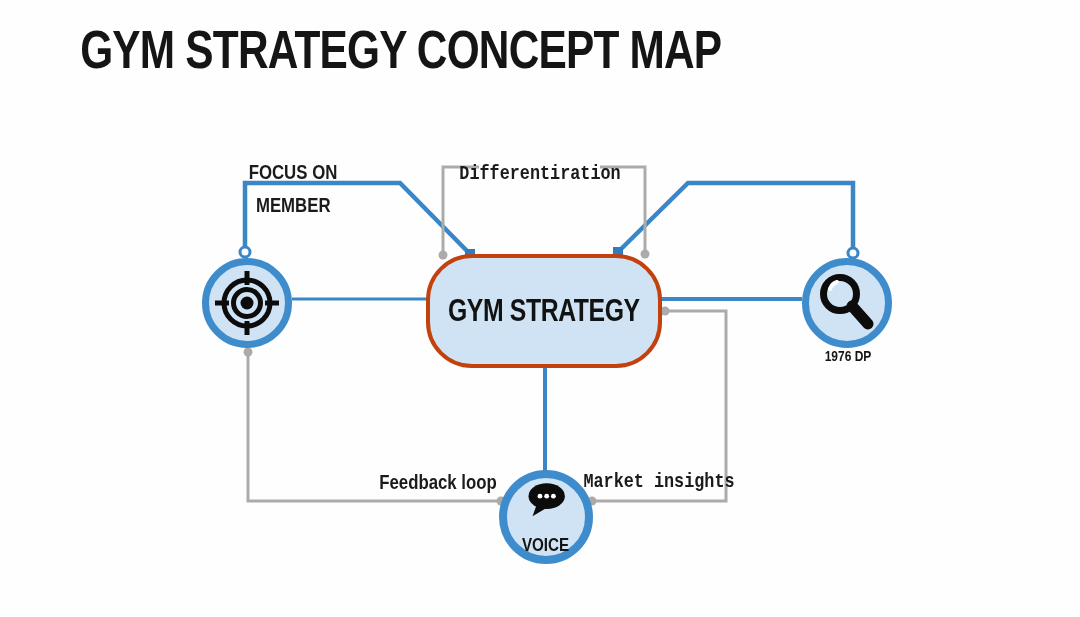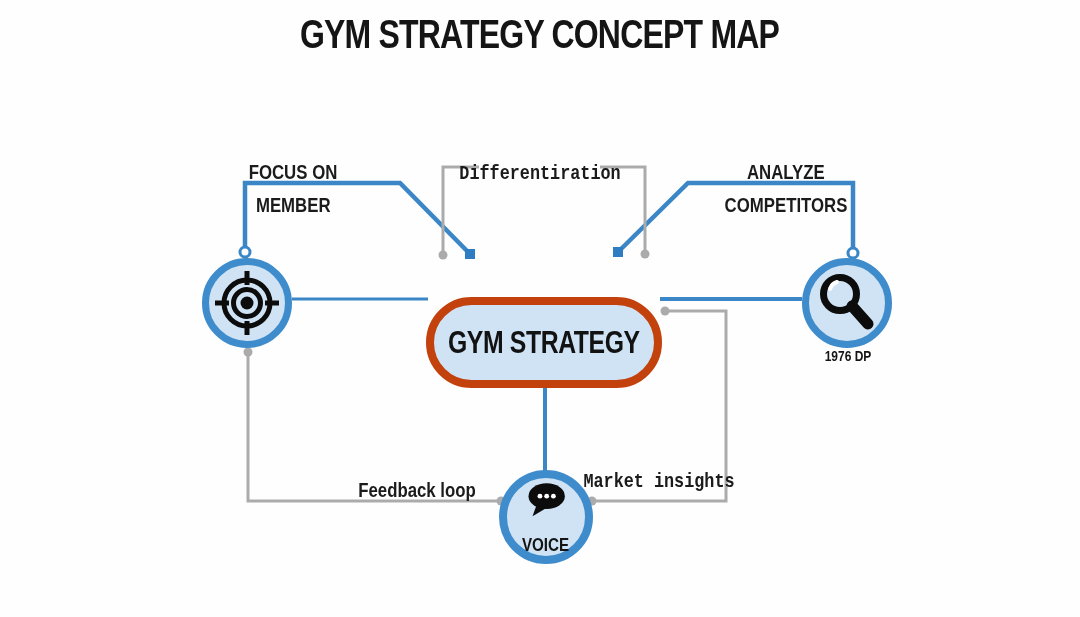--- a/index.html
+++ b/index.html
@@ -2,33 +2,33 @@
 <html><head>
 <meta charset="utf-8">
 <style>
   html,body{margin:0;padding:0;background:#ffffff;}
   .stage{
     position:relative;width:1080px;height:617px;background:#fefefe;
     font-family:"Liberation Sans",sans-serif;overflow:hidden;
   }
   .condensed{display:inline-block;transform:scaleX(0.8);transform-origin:center center;white-space:nowrap;}
   .title{
-    position:absolute;top:12px;left:0;width:1080px;text-align:center;
-    font-size:40px;font-weight:700;color:#151515;letter-spacing:-1px;
+    position:absolute;top:19px;left:0;width:1080px;
+    font-size:53px;font-weight:700;color:#151515;letter-spacing:-1px;
   }
   .lines-svg{position:absolute;left:0;top:0;width:1080px;height:617px;}
   .node-label{
     position:absolute;font-weight:700;color:#1b1b1b;font-size:21px;
     text-align:center;line-height:33px;
   }
   .lbl-center{transform:translateX(-50%);}
   .pill{
-    position:absolute;left:426px;top:254px;width:236px;height:91px;box-sizing:border-box;
-    border:8px solid #c2410c;border-radius:46px;background:#cfe3f4;
-    display:flex;align-items:center;justify-content:center;margin-top:43px;
+    position:absolute;left:426px;top:254px;width:236px;height:114px;box-sizing:border-box;
+    border:4px solid #c2410c;border-radius:46px;background:#cfe3f4;
+    display:flex;align-items:center;justify-content:center;
   }
   .pill-label{font-size:31px;font-weight:700;color:#121212;letter-spacing:-0.5px;}
   .circle{
     position:absolute;box-sizing:border-box;border-radius:50%;
     border:7px solid #3f8ccc;background:#cfe3f4;
     display:flex;flex-direction:column;align-items:center;justify-content:center;gap:19px;
   }
   .circle-target{left:202px;top:258px;width:90px;height:90px;}
   .circle-search{left:802px;top:258px;width:90px;height:90px;}
   .circle-voice{left:499px;top:470px;width:94px;height:94px;border-width:8px;}
@@ -92,26 +92,22 @@
 
   <div class="node-label lbl-center" style="left:293px;top:155px;">
     <span class="condensed">FOCUS ON</span><br>
     <span class="condensed">MEMBER</span>
   </div>
 
   <div class="node-label lbl-center" style="left:540px;top:157px;font-family:Liberation Mono, monospace;">
     <span class="condensed">Differentiration</span>
   </div>
 
-  <div class="node-label lbl-center" style="left:786px;top:155px;">
-    <span class="condensed">ANALYZE</span><br>
-    <span class="condensed">COMPETITORS</span>
-  </div>
 
-  <div class="node-label lbl-center" style="left:417px;top:465px;margin-top:8px;">
+  <div class="node-label lbl-center" style="left:438px;top:465px;">
     <span class="condensed">Feedback loop</span>
   </div>
 
   <div class="node-label lbl-center" style="left:659px;top:465px;font-family:Liberation Mono, monospace;">
     <span class="condensed">Market insights</span>
   </div>
 
   <div class="pill">
     <span class="pill-label condensed">GYM STRATEGY</span>
   </div>

